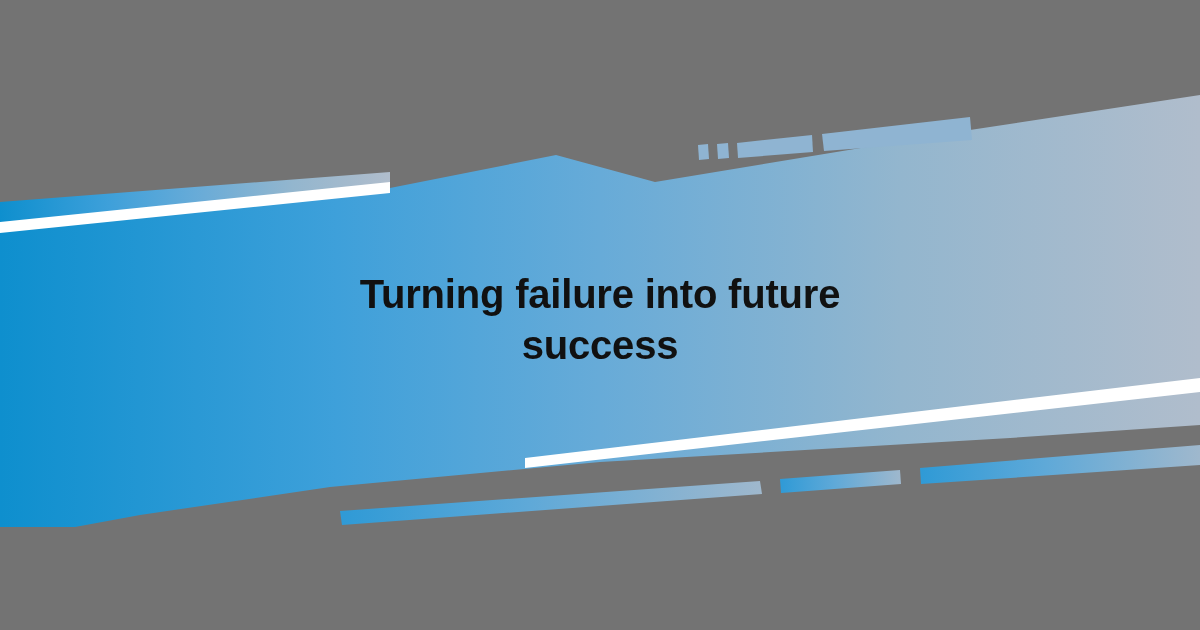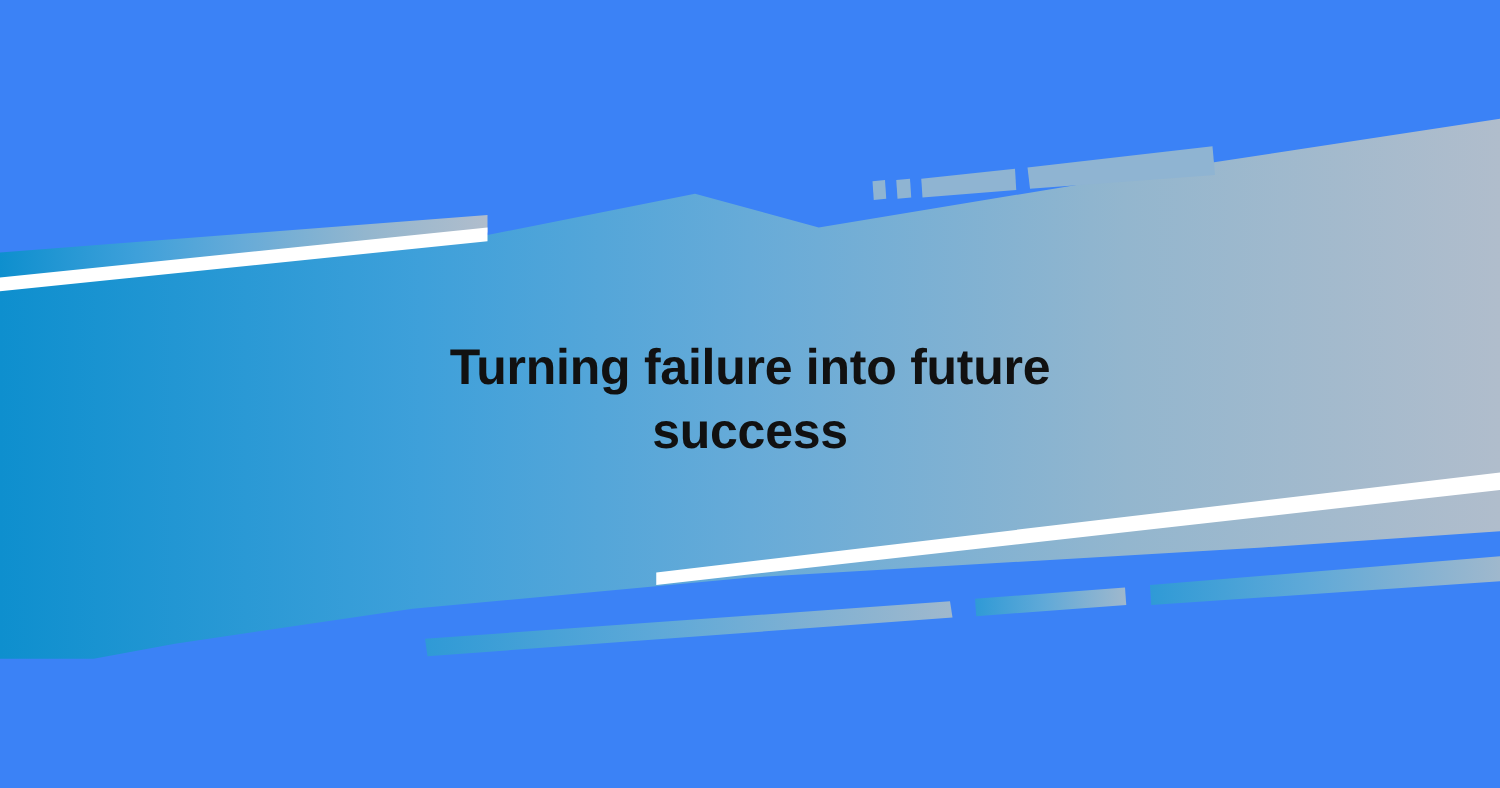--- a/index.html
+++ b/index.html
@@ -8,21 +8,21 @@
     padding: 0;
     background: #ffffff;
   }
   body {
     font-family: "Liberation Sans", sans-serif;
   }
   #banner {
     position: relative;
     width: 1200px;
     height: 630px;
-    background: #3b82f6;
+    background: #737373;
     overflow: hidden;
   }
   #art-layer {
     position: absolute;
     inset: 0;
     width: 1200px;
     height: 630px;
   }
   #title-layer {
     position: absolute;

